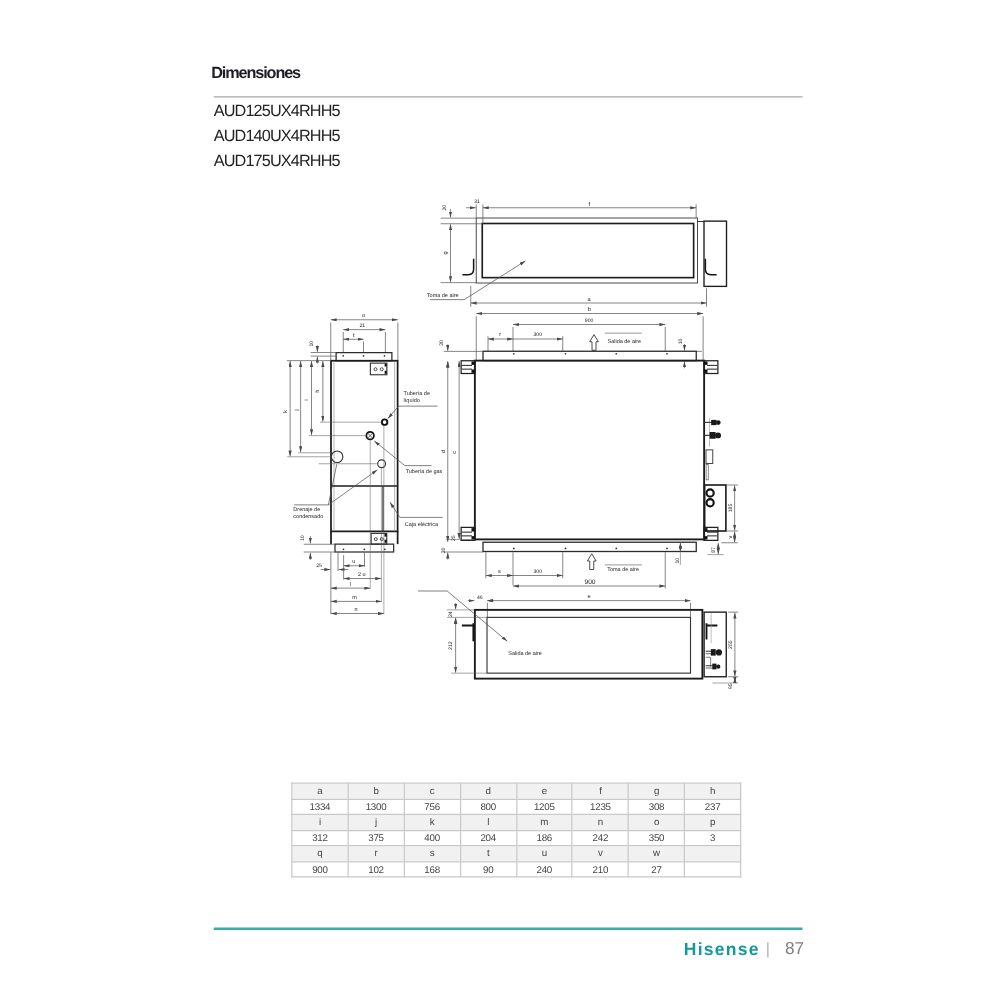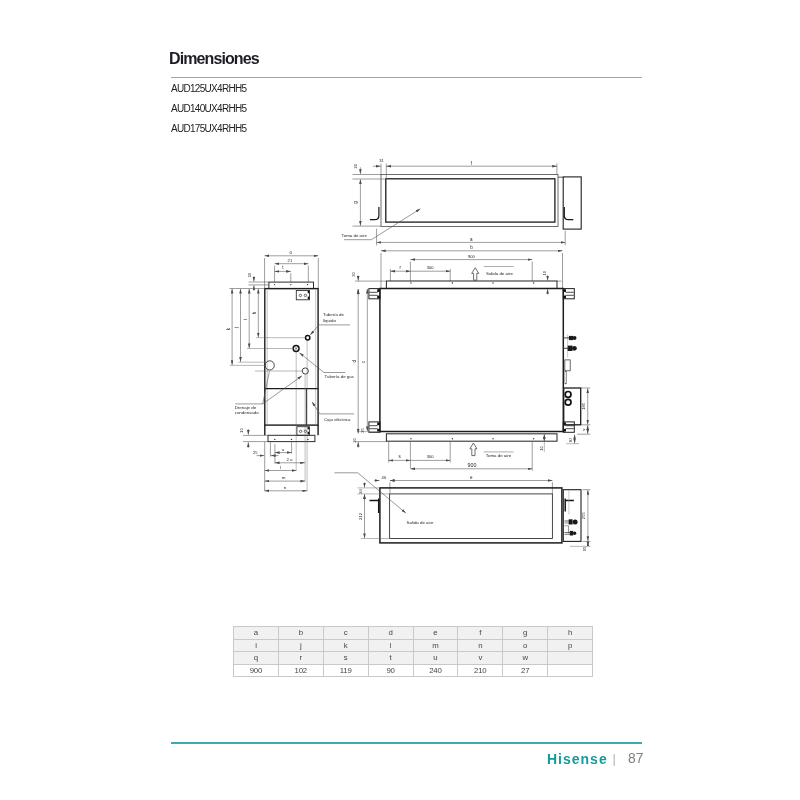--- a/index.html
+++ b/index.html
@@ -2,25 +2,25 @@
 <html><head>
 <meta charset="utf-8">
 <style>
   html,body{margin:0;padding:0;background:#fff;}
   body{width:800px;height:800px;position:relative;font-family:"Liberation Sans",sans-serif;overflow:hidden;}
   .abs{position:absolute;}
 </style>
 </head>
 <body>
 
-<div class="abs" style="left:169px;top:50px;font-size:16px;font-weight:700;color:#1d1d26;letter-spacing:-0.9px;">Dimensiones</div>
+<div class="abs" style="left:169px;top:50px;font-size:13px;font-weight:700;color:#1d1d26;letter-spacing:-0.9px;">Dimensiones</div>
 
 <div class="abs" style="left:171px;top:76.5px;width:471px;height:1px;background:#a6a6a6;"></div>
 
-<div class="abs" style="left:171px;top:78.6px;font-size:10px;color:#232323;letter-spacing:-0.7px;line-height:20px;">AUD125UX4RHH5<br>AUD140UX4RHH5<br>AUD175UX4RHH5</div>
+<div class="abs" style="left:171px;top:78.6px;font-size:13px;color:#232323;letter-spacing:-0.7px;line-height:20px;">AUD125UX4RHH5<br>AUD140UX4RHH5<br>AUD175UX4RHH5</div>
 
 <svg class="abs" style="left:0;top:0;" width="800" height="800" viewBox="0 0 800 800">
 <defs>
 <marker id="ae" markerWidth="6" markerHeight="3" refX="4.7" refY="1.3" orient="auto" markerUnits="userSpaceOnUse">
         <path d="M0,0L4.8,1.3L0,2.6Z" fill="#4a4a4a"></path>
       </marker>
 <marker id="as" markerWidth="6" markerHeight="3" refX="4.7" refY="1.3" orient="auto-start-reverse" markerUnits="userSpaceOnUse">
         <path d="M0,0L4.8,1.3L0,2.6Z" fill="#4a4a4a"></path>
       </marker>
 </defs>
@@ -460,44 +460,64 @@
       <tr style="background:#f1f1f1;">
         <td>a</td>
         <td>b</td>
         <td>c</td>
         <td>d</td>
         <td>e</td>
         <td>f</td>
         <td>g</td>
         <td>h</td>
       </tr>
+<tr>
+        <td>1334</td>
+        <td>1300</td>
+        <td>756</td>
+        <td>800</td>
+        <td>1205</td>
+        <td>1235</td>
+        <td>308</td>
+        <td>237</td>
+      </tr>
 <tr style="background:#f1f1f1;">
         <td>i</td>
         <td>j</td>
         <td>k</td>
         <td>l</td>
         <td>m</td>
         <td>n</td>
         <td>o</td>
         <td>p</td>
+      </tr>
+<tr>
+        <td>312</td>
+        <td>375</td>
+        <td>400</td>
+        <td>204</td>
+        <td>186</td>
+        <td>242</td>
+        <td>350</td>
+        <td>3</td>
       </tr>
 <tr style="background:#f1f1f1;">
         <td>q</td>
         <td>r</td>
         <td>s</td>
         <td>t</td>
         <td>u</td>
         <td>v</td>
         <td>w</td>
         <td></td>
       </tr>
 <tr>
         <td>900</td>
         <td>102</td>
-        <td>119</td>
+        <td>168</td>
         <td>90</td>
         <td>240</td>
         <td>210</td>
         <td>27</td>
         <td></td>
       </tr>
 </tbody>
   </table>
 <style>
   table td{border:1px solid #c9c9c9;height:11.5px;padding:0;}

